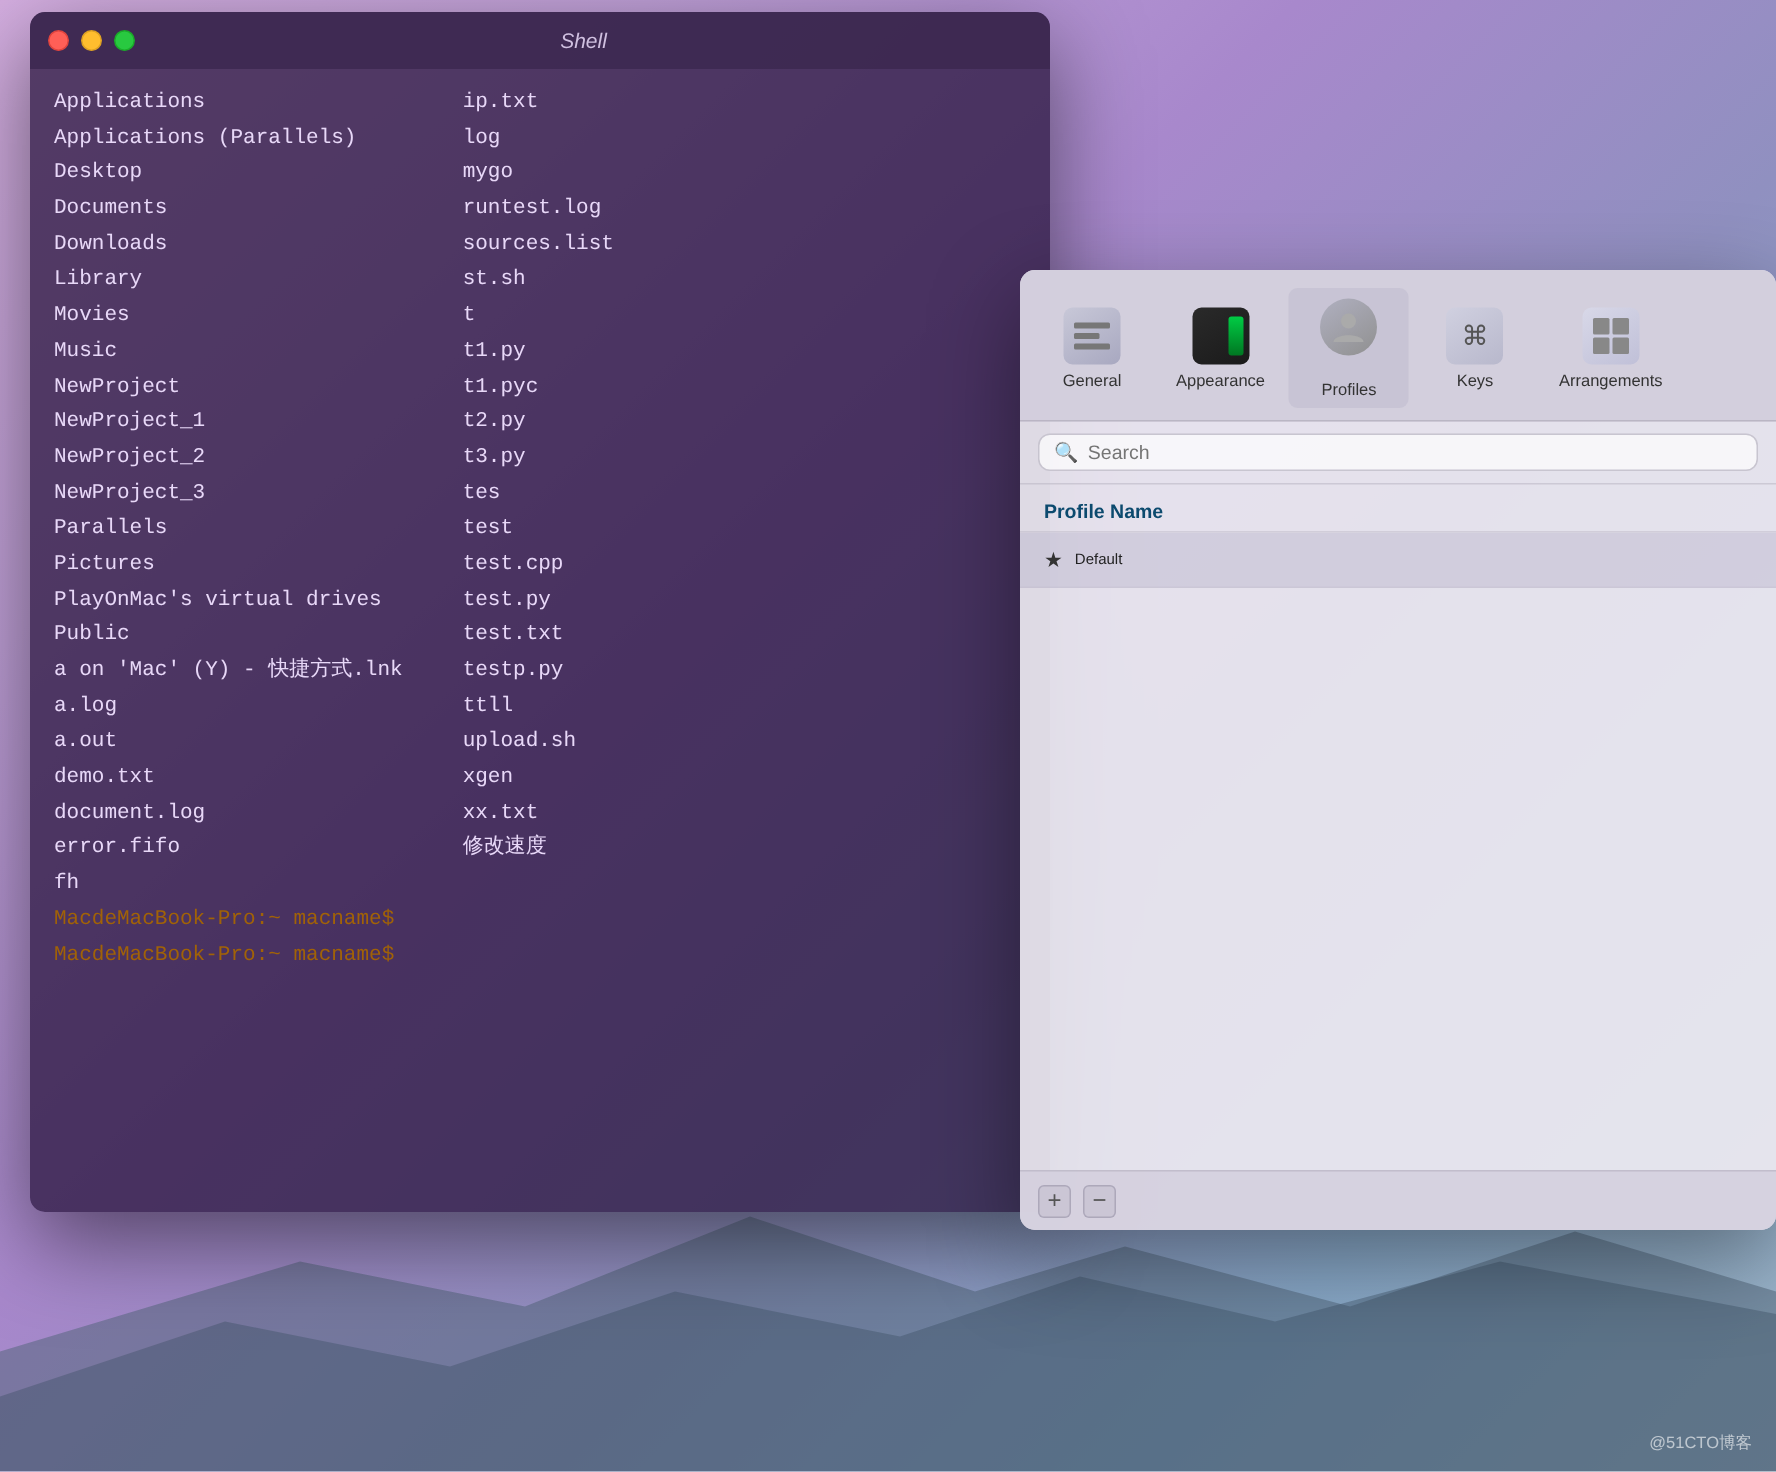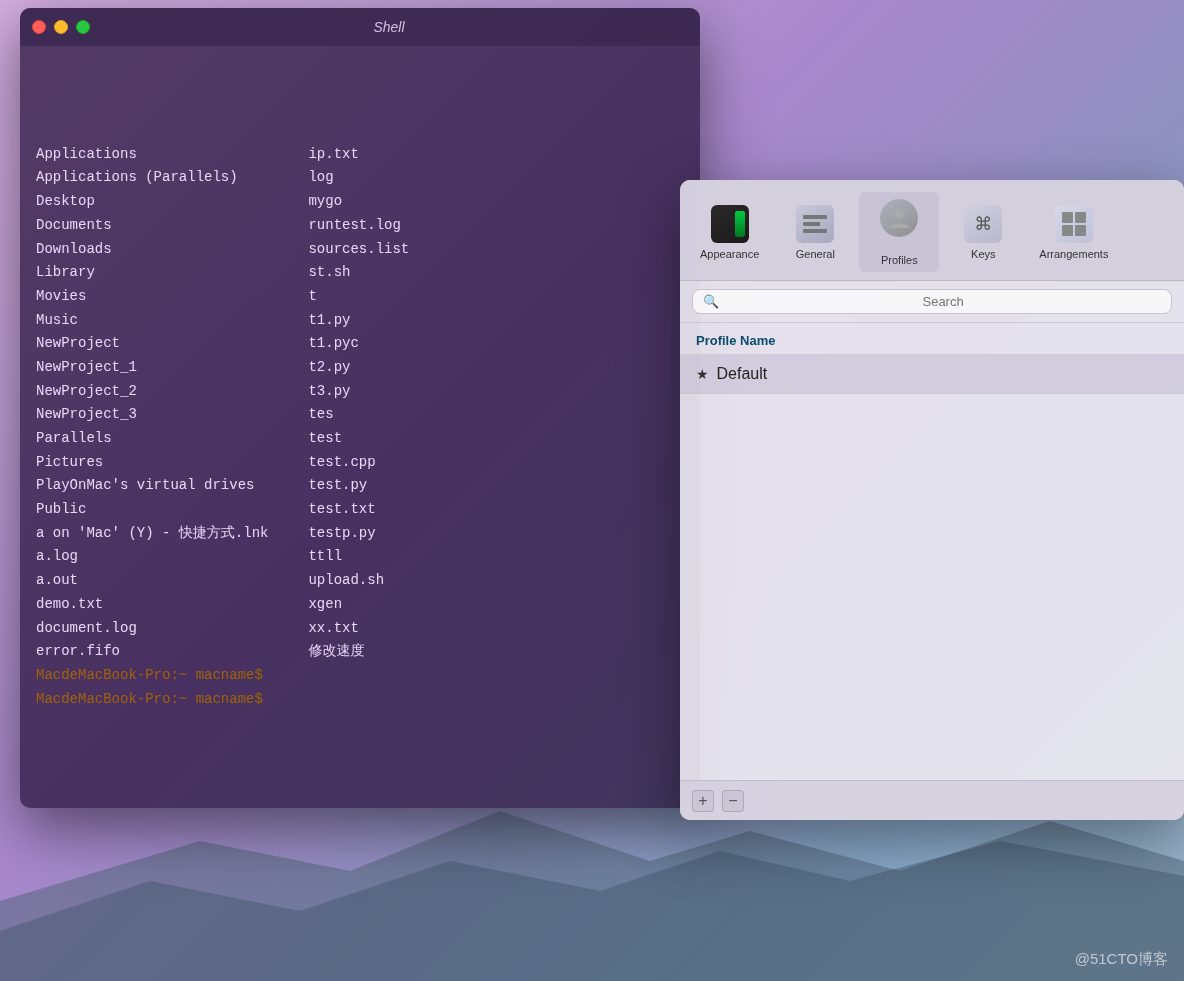--- a/index.html
+++ b/index.html
@@ -83,21 +83,20 @@
 
     .terminal-content {
       flex: 1;
       padding: 12px 16px;
       overflow: hidden;
       font-family: 'Menlo', 'Monaco', 'Courier New', monospace;
       font-size: 14px;
       color: #e8d8f8;
       display: flex;
       gap: 0;
-      align-items: center;
     }
 
     .terminal-columns {
       display: flex;
       gap: 40px;
       width: 100%;
     }
 
     .term-col {
       display: flex;
@@ -254,21 +253,20 @@
       font-size: 13px;
     }
 
     .search-input {
       border: none;
       background: transparent;
       outline: none;
       font-size: 13px;
       color: #aaa;
       flex: 1;
-      text-align: center;
     }
 
     
     .prefs-body {
       flex: 1;
       display: flex;
       flex-direction: column;
       overflow: hidden;
     }
 
@@ -294,21 +292,21 @@
       background: rgba(180, 175, 200, 0.4);
       border-bottom: 1px solid rgba(180,175,190,0.2);
     }
 
     .profile-star {
       color: #333;
       font-size: 14px;
     }
 
     .profile-name {
-      font-size: 16px;
+      font-size: 10px;
       color: #222;
     }
 
     .prefs-bottom-bar {
       height: 40px;
       background: rgba(210,205,220,0.8);
       border-top: 1px solid rgba(180,175,190,0.6);
       display: flex;
       align-items: center;
       padding: 0 12px;
@@ -329,21 +327,21 @@
       font-size: 16px;
       color: #555;
       line-height: 1;
     }
 
     
     .watermark {
       position: absolute;
       bottom: 12px;
       right: 16px;
-      font-size: 15px;
+      font-size: 11px;
       color: rgba(255,255,255,0.6);
       z-index: 30;
     }
 
     
     .person-svg {
       width: 28px;
       height: 28px;
       fill: #888;
     }
@@ -417,20 +415,21 @@
         <div class="term-line">Parallels</div>
         <div class="term-line">Pictures</div>
         <div class="term-line">PlayOnMac's virtual drives</div>
         <div class="term-line">Public</div>
         <div class="term-line">a on 'Mac' (Y) - 快捷方式.lnk</div>
         <div class="term-line">a.log</div>
         <div class="term-line">a.out</div>
         <div class="term-line">demo.txt</div>
         <div class="term-line">document.log</div>
         <div class="term-line">error.fifo</div>
+        <div class="term-line">fh</div>
         <div class="term-prompt">MacdeMacBook-Pro:~ macname$</div>
         <div class="term-prompt">MacdeMacBook-Pro:~ macname$</div>
       </div>
       <div class="term-col">
         <div class="term-line">ip.txt</div>
         <div class="term-line">log</div>
         <div class="term-line">mygo</div>
         <div class="term-line">runtest.log</div>
         <div class="term-line">sources.list</div>
         <div class="term-line">st.sh</div>
@@ -453,36 +452,36 @@
       </div>
     </div>
   </div>
 </div>
 
 <div class="prefs-panel">
   <div class="prefs-toolbar">
 
     <div class="prefs-tab">
       <div class="prefs-tab-icon">
-        <div class="icon-appearance"></div>
-      </div>
-      <span class="prefs-tab-label">Appearance</span>
-    </div>
-
-    <div class="prefs-tab">
-      <div class="prefs-tab-icon">
         <div class="icon-general">
           <div class="general-inner">
             <div class="general-bar"></div>
             <div class="general-bar"></div>
             <div class="general-bar"></div>
           </div>
         </div>
       </div>
       <span class="prefs-tab-label">General</span>
+    </div>
+
+    <div class="prefs-tab">
+      <div class="prefs-tab-icon">
+        <div class="icon-appearance"></div>
+      </div>
+      <span class="prefs-tab-label">Appearance</span>
     </div>
 
     <div class="prefs-tab" style="background: rgba(190,185,205,0.5); gap: 16px;">
       <div class="prefs-tab-icon">
         <div class="icon-profiles">
           <svg class="person-svg" viewBox="0 0 28 28">
             <circle cx="14" cy="10" r="5" fill="#aaa"></circle>
             <path d="M4,24 C4,18 24,18 24,24" fill="#aaa"></path>
           </svg>
         </div>

